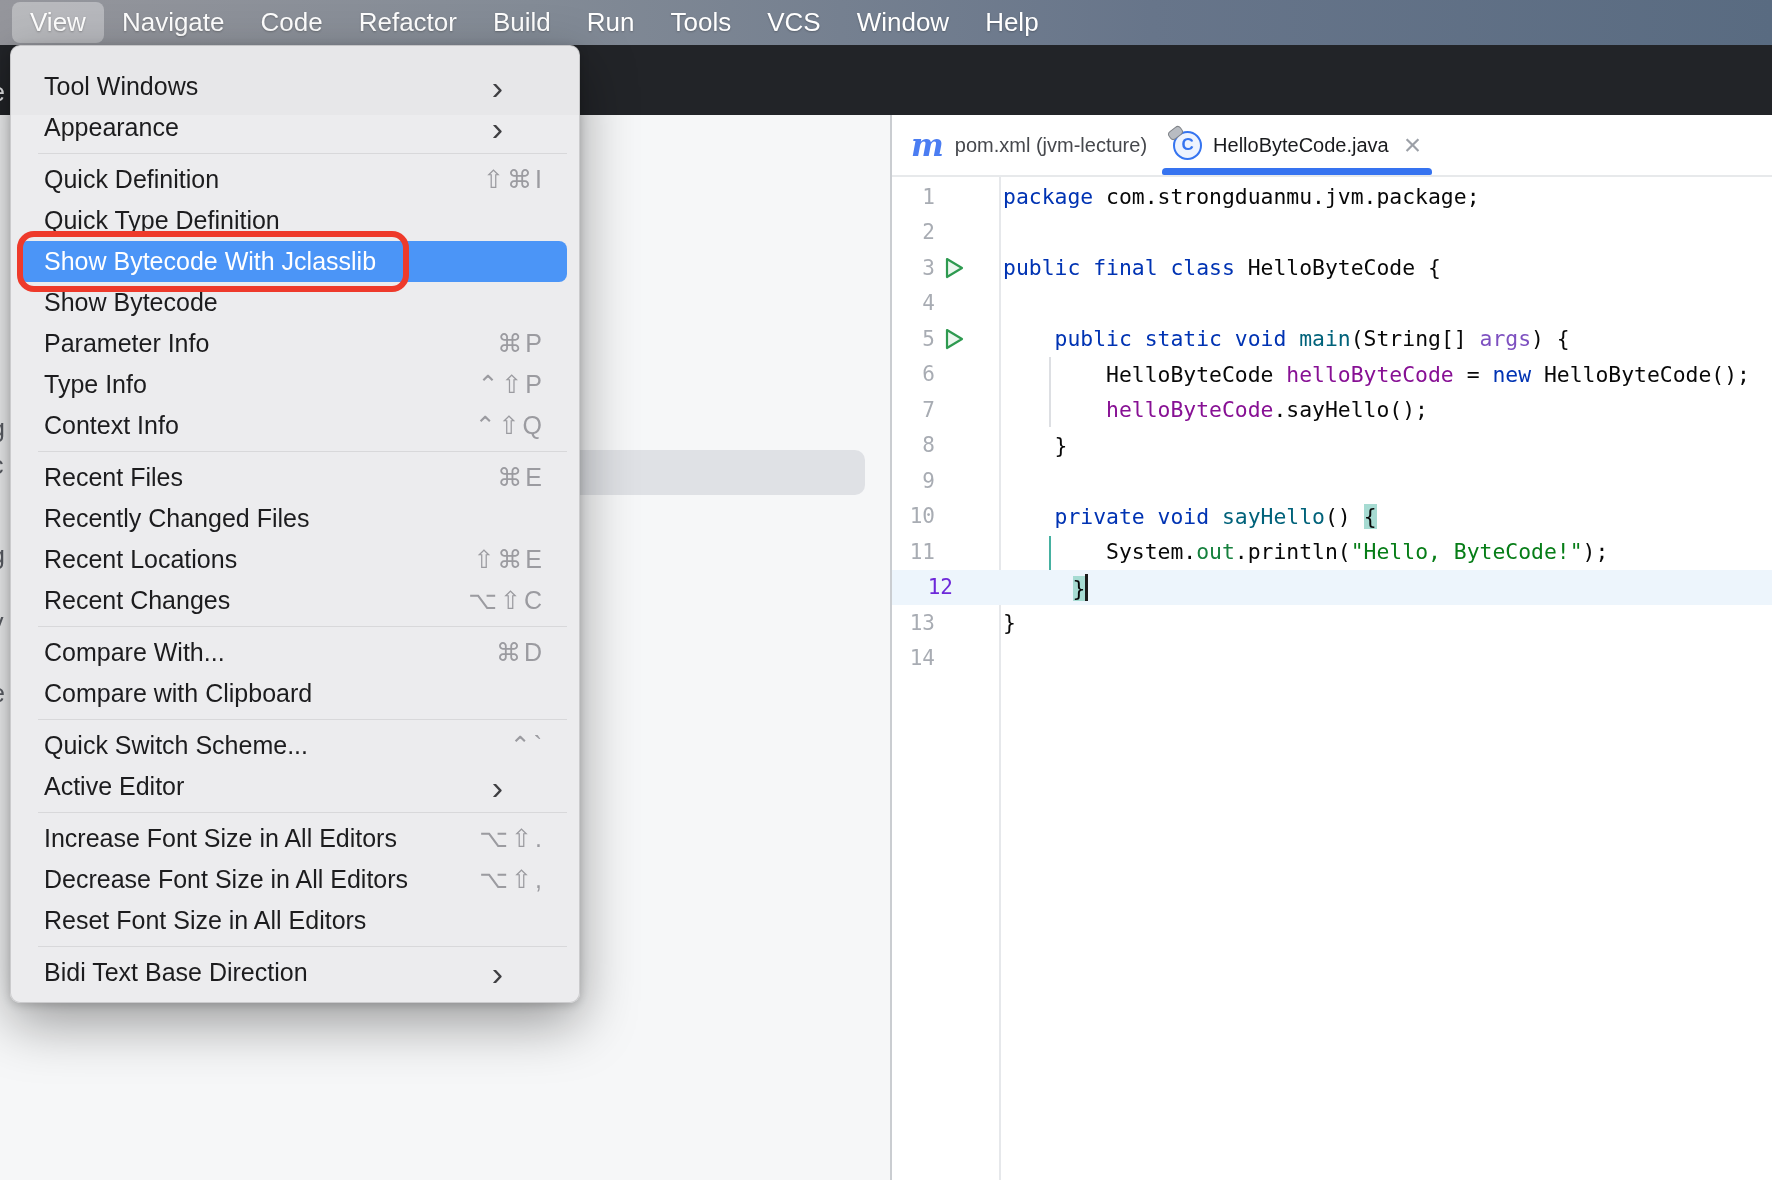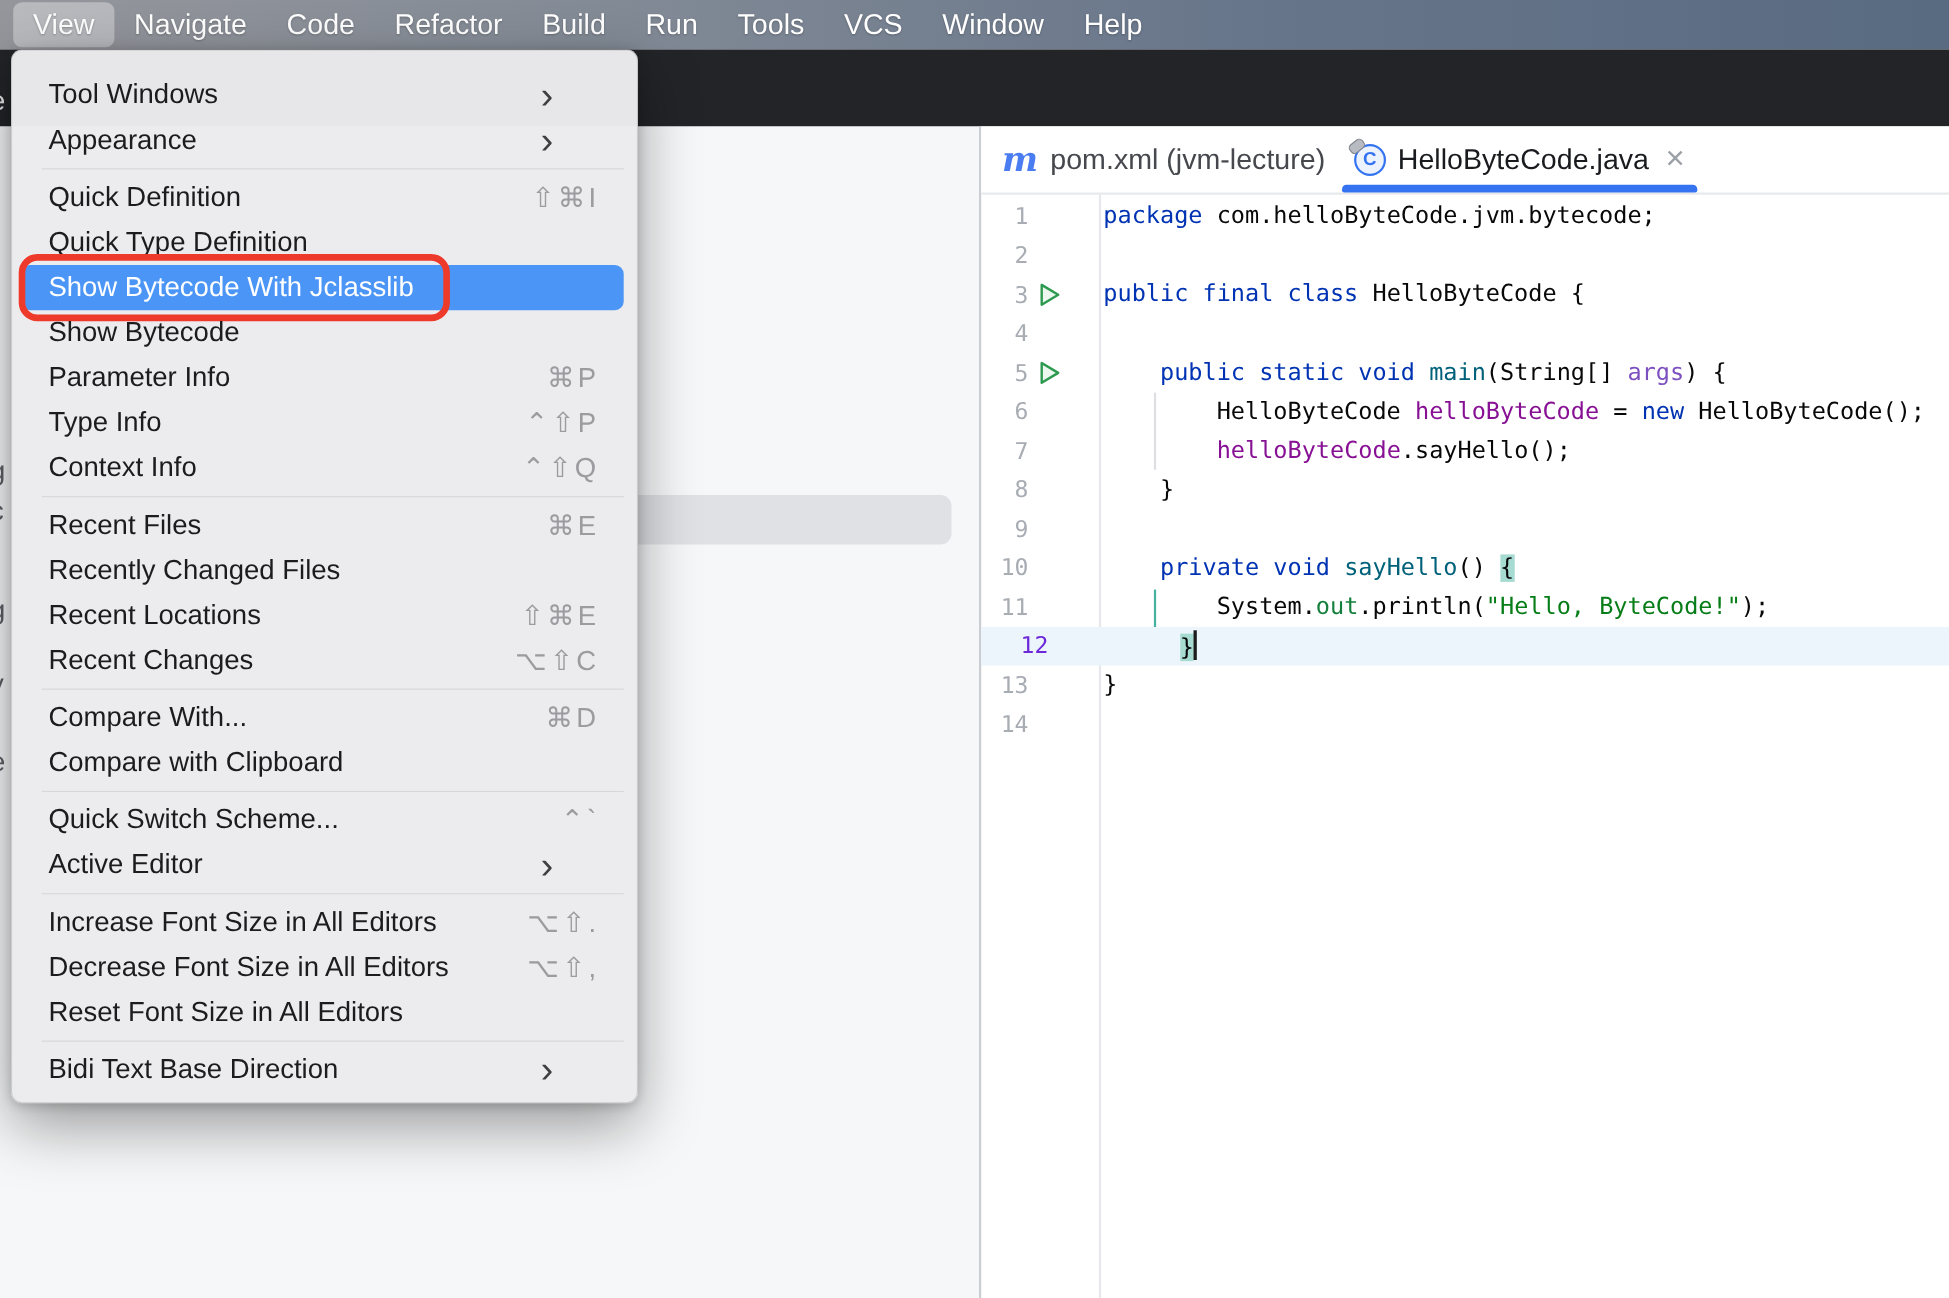--- a/index.html
+++ b/index.html
@@ -23,21 +23,21 @@
   .frag{position:absolute;left:0;width:11px;overflow:hidden;height:30px;color:#5c5f66;font-size:25px;}
   .frag span{position:relative;left:-9px;}
   .frag.on-dark{color:#e8e8ea;}
 
   
   .editor{position:absolute;left:890px;top:115px;right:0;bottom:0;background:#fff;
           border-left:2px solid #CACDD1;box-sizing:border-box;}
   .tabbar{position:relative;display:flex;align-items:center;height:62px;border-bottom:2px solid #E7E9EB;
           box-sizing:border-box;padding-left:6px;background:#fff;}
   .tab{position:relative;display:flex;align-items:center;gap:11px;height:100%;padding:0 13px;}
-  .tab-label{font-size:26px;color:#46484d;white-space:nowrap;}
+  .tab-label{font-size:20px;color:#46484d;white-space:nowrap;}
   .tab.active .tab-label{color:#1a1b1e;}
   .maven-icon{font-family:"DejaVu Serif",serif;font-style:italic;font-weight:700;
               font-size:31px;color:#4B7DF2;line-height:30px;}
   .cls-icon{position:relative;width:29px;height:29px;border:2.5px solid #3574F0;border-radius:50%;
             background:#EDF3FE;color:#3574F0;font-size:17px;font-weight:700;
             display:flex;align-items:center;justify-content:center;box-sizing:border-box;}
   .pin{position:absolute;width:13px;height:8px;background:#B8BCC2;border:1.5px solid #808489;
        border-radius:4px;top:-5px;left:-7px;transform:rotate(-38deg);}
   .tab-close{font-size:30px;color:#9CA0A7;margin-left:4px;line-height:26px;}
   .tab-underline{position:absolute;left:2px;right:2px;bottom:0;height:7px;background:#3673F0;
@@ -127,21 +127,21 @@
         </div>
       </div>
     <div class="code-area" id="codearea">
       <div class="gutter-border"></div>
       <div class="guide gray"></div>
       <div class="guide teal"></div>
       <div id="codelines">
           <div class="crow">
             <span class="ln">1</span>
             <span class="runslot"></span>
-            <span class="codetext"><span class="tok kw">package</span><span class="tok pl"> com.helloByteCode.jvm.bytecode;</span></span>
+            <span class="codetext"><span class="tok kw">package</span><span class="tok pl"> com.strongduanmu.jvm.package;</span></span>
           </div>
           <div class="crow">
             <span class="ln">2</span>
             <span class="runslot"></span>
             <span class="codetext"></span>
           </div>
           <div class="crow">
             <span class="ln">3</span>
             <span class="runslot">
               <svg width="22" height="24" viewBox="0 0 22 24">

